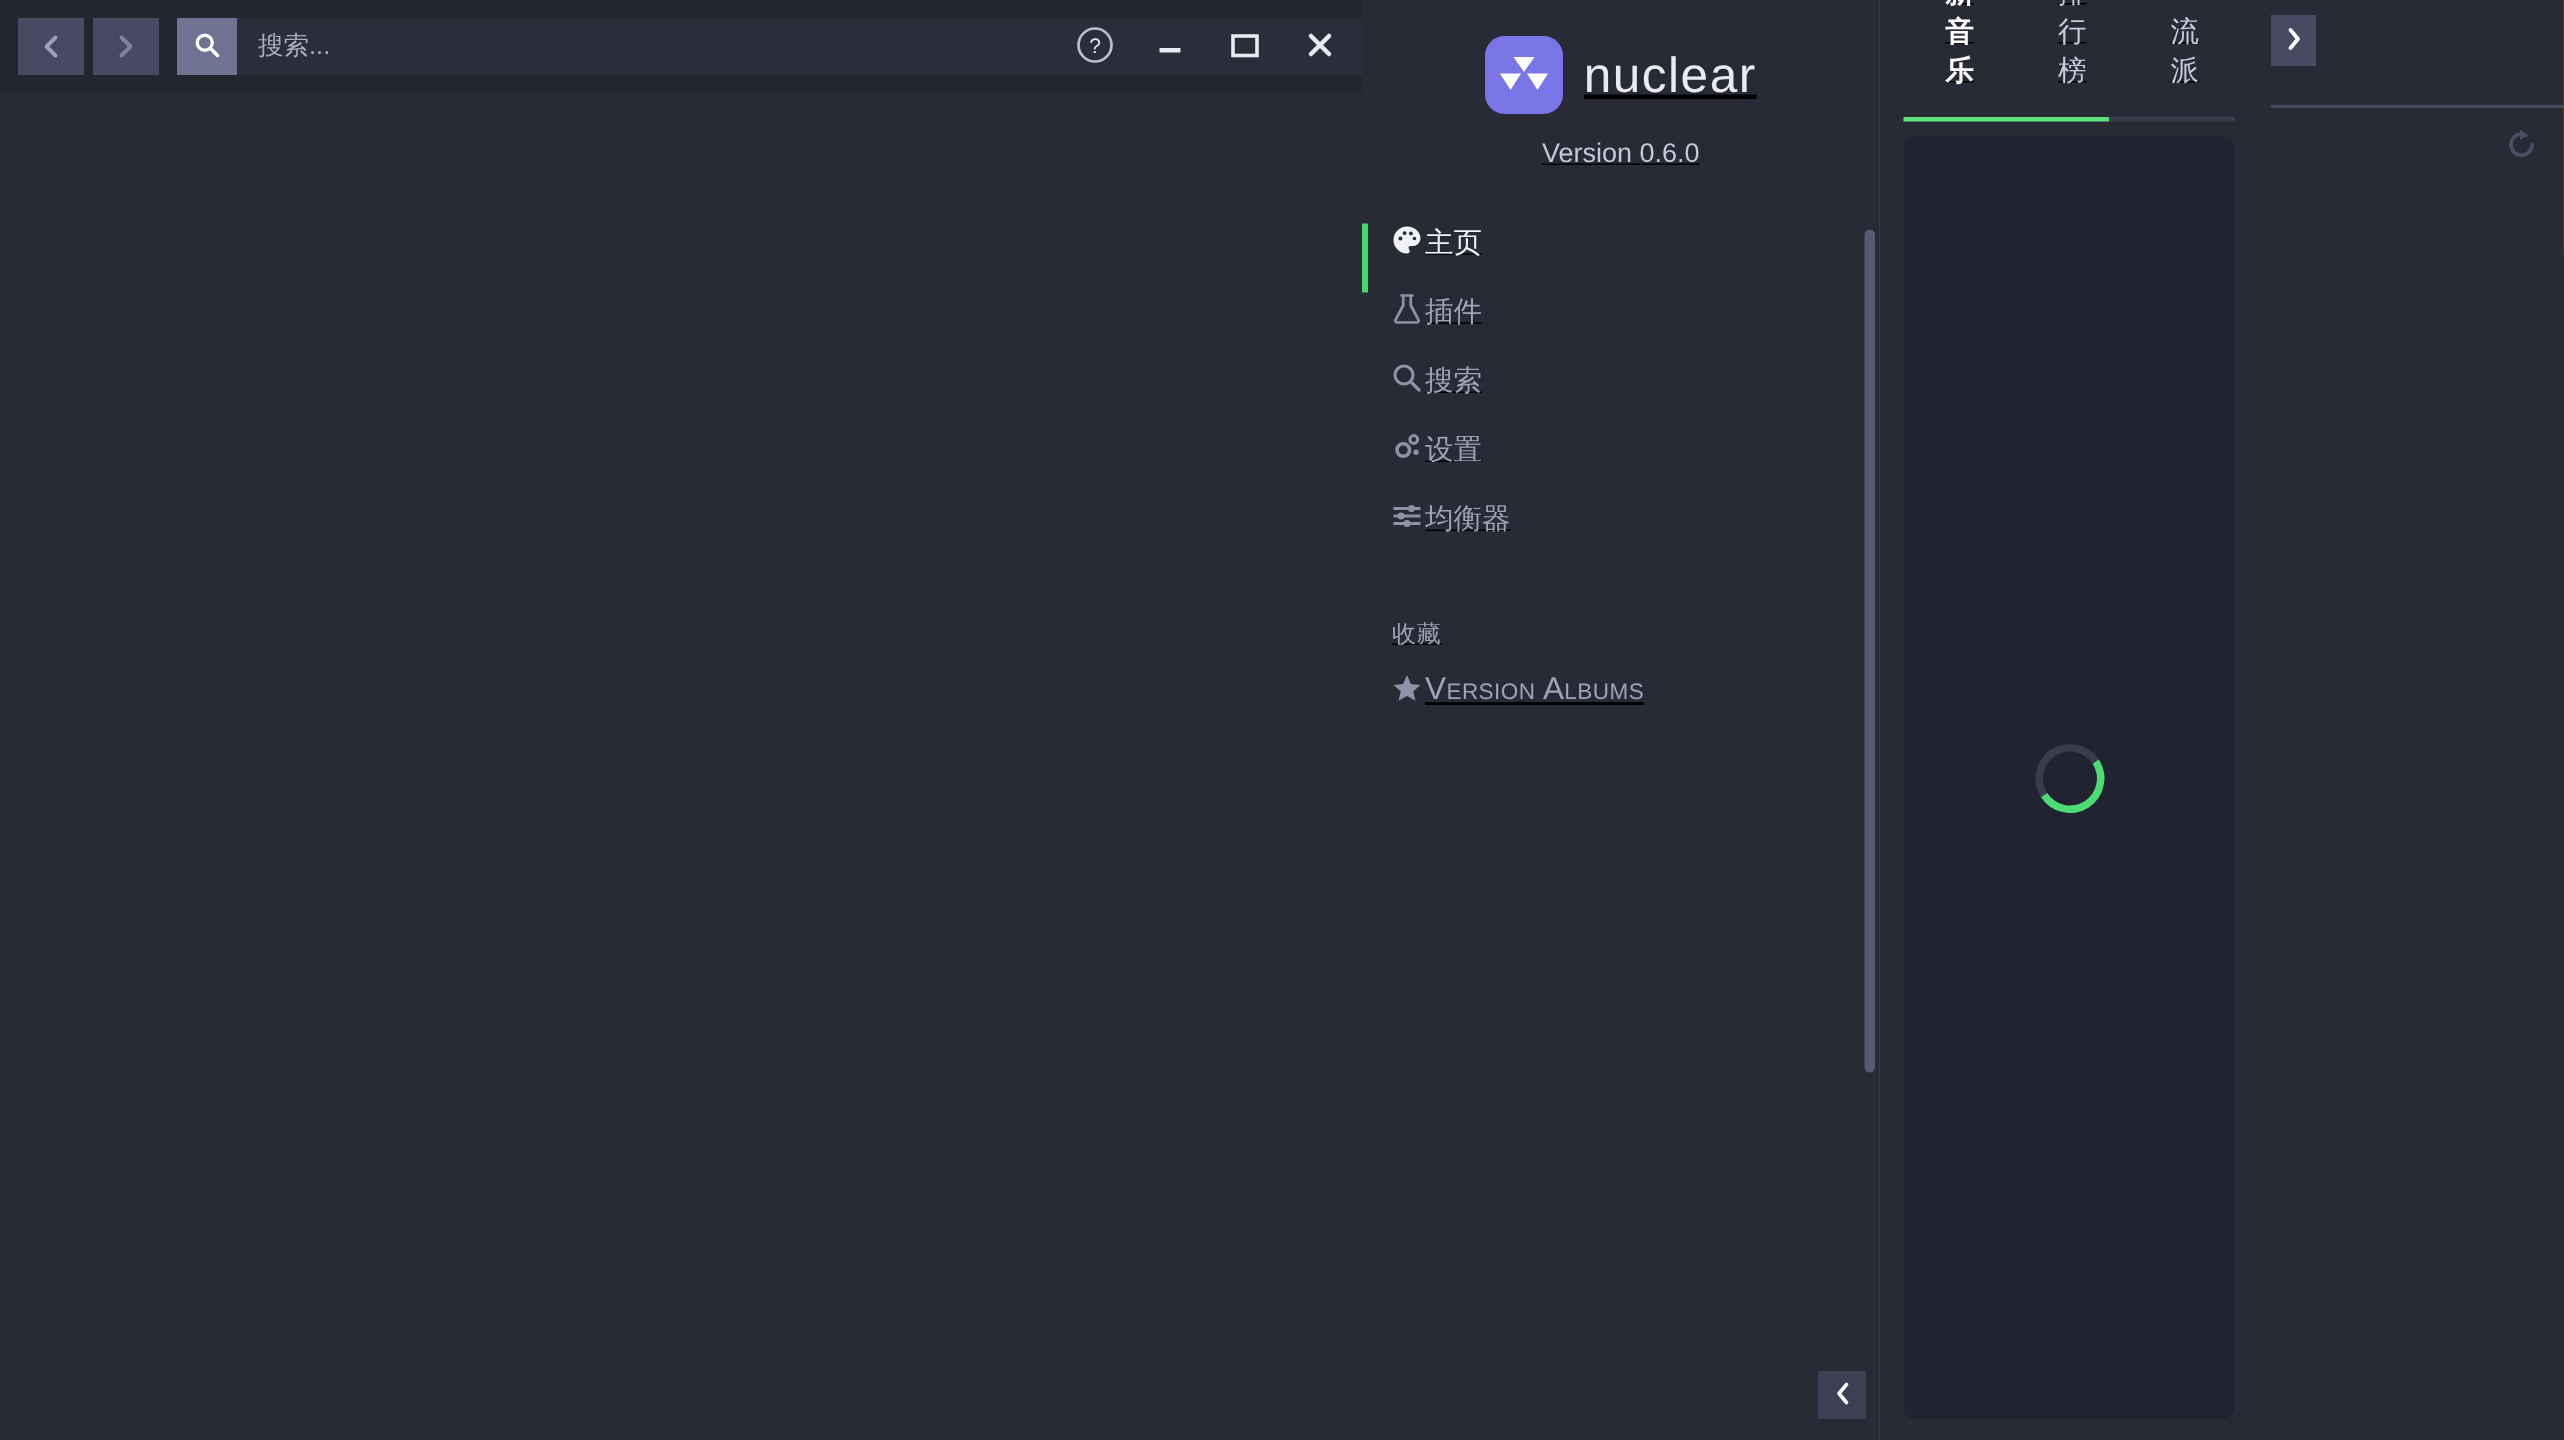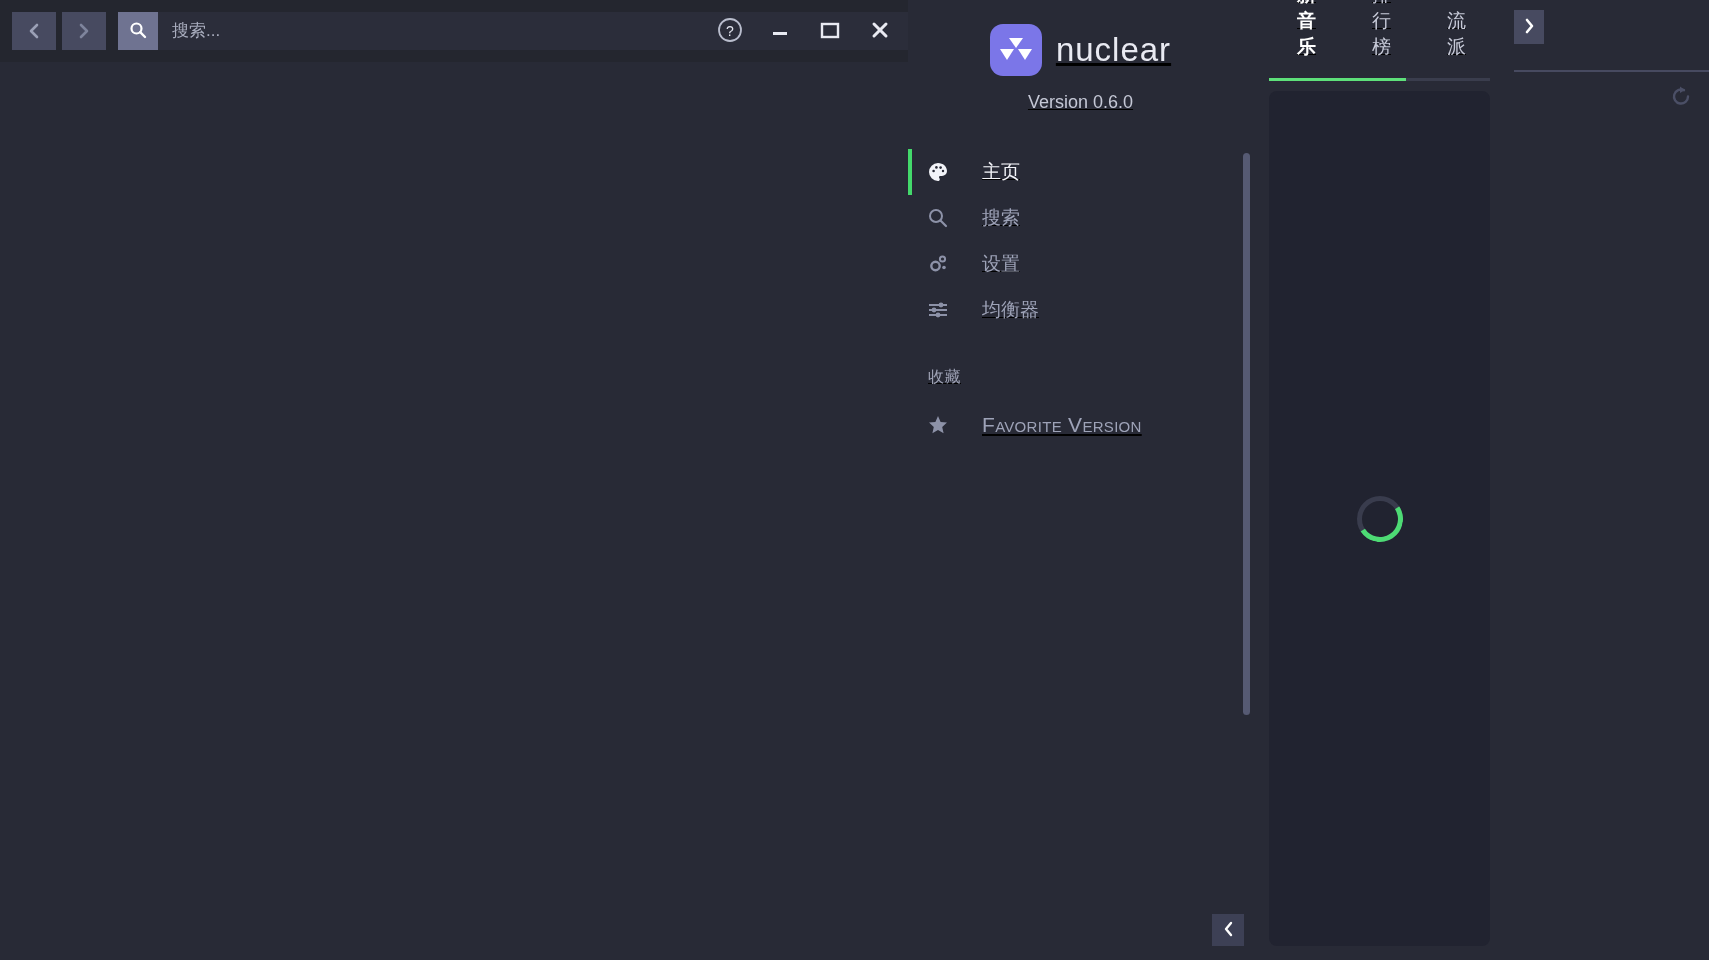--- a/index.html
+++ b/index.html
@@ -60,22 +60,22 @@
   .wordmark { font-size: 33px; color: #e9eaf2; letter-spacing: 1px; font-weight: 400; }
   .version { margin-top: 16px; font-size: 18px; color: #c5c8d6; }
 
   .nav-scroll { flex: 1 1 auto; overflow: hidden; position: relative; padding-top: 36px; }
   .section-label {
     font-size: 17px; color: #9ea2b5; letter-spacing: 1.6px;
     padding: 0 0 14px 20px;
   }
   .section-label.cn { letter-spacing: 0.5px; font-size: 16px; }
   .nav-item {
-    display: flex; align-items: center; height: 46px; padding-left: 18px;
-    cursor: pointer; position: relative; gap: 32px;
+    display: flex; align-items: flex-start; height: 46px; padding-left: 18px;
+    cursor: pointer; position: relative; gap: 0;
   }
   .nav-item .ico { width: 24px; display: flex; align-items: center; justify-content: center; color: #8d92a8; }
   .nav-item .lbl { font-size: 19px; color: #9ea3b8; }
   .nav-item.active::before {
     content: ""; position: absolute; left: 0; top: 0; bottom: 0; width: 4px; background: #43d96b;
   }
   .nav-item.active .ico { color: #f2f3f8; }
   .nav-item.active .lbl { color: #f2f3f8; }
   .nav-item.smallcaps .lbl {
     font-variant: small-caps; font-size: 21px; letter-spacing: 0.3px;
@@ -254,20 +254,29 @@
                 <circle cx="9.4" cy="6.4" r="1.3" fill="#282a36"></circle>
                 <circle cx="13.6" cy="6.6" r="1.3" fill="#282a36"></circle>
                 <circle cx="16" cy="10" r="1.2" fill="#282a36"></circle>
               </svg>
           </span>
           <span class="lbl">主页</span>
         </div>
 
 
 
+        <div class="nav-item">
+          <span class="ico">
+            <svg width="22" height="22" viewBox="0 0 22 22">
+                <path d="M8.5 2v6.5L3.5 18a1.2 1.2 0 001 2h13a1.2 1.2 0 001-2l-5-9.5V2" stroke="currentColor" stroke-width="1.8" fill="none" stroke-linejoin="round"></path>
+                <line x1="7.4" y1="2" x2="14.6" y2="2" stroke="currentColor" stroke-width="1.8" stroke-linecap="round"></line>
+              </svg>
+          </span>
+          <span class="lbl">插件</span>
+        </div>
 
         <div class="nav-item">
           <span class="ico">
             <svg width="22" height="22" viewBox="0 0 22 22">
                 <circle cx="9" cy="9" r="6" fill="none" stroke="currentColor" stroke-width="2"></circle>
                 <line x1="13.5" y1="13.5" x2="19" y2="19" stroke="currentColor" stroke-width="2.2" stroke-linecap="round"></line>
               </svg>
           </span>
           <span class="lbl">搜索</span>
         </div>
@@ -300,21 +309,21 @@
         <div class="gap"></div>
 
         <div class="section-label cn">收藏</div>
 
         <div class="nav-item smallcaps">
           <span class="ico">
             <svg width="22" height="22" viewBox="0 0 22 22">
                 <polygon points="11,2 13.6,8 20,8.6 15.2,12.9 16.6,19.2 11,16 5.4,19.2 6.8,12.9 2,8.6 8.4,8" fill="currentColor"></polygon>
               </svg>
           </span>
-          <span class="lbl">Favorite Version</span>
+          <span class="lbl">Version Albums</span>
         </div>
 
 
         <div class="sb-scrollbar"></div>
       </div>
 
       <button class="collapse-btn">
         <span>
           <svg width="13" height="16" viewBox="0 0 13 16">
               <polyline points="9,2 4,8 9,14" fill="none" stroke="#ffffff" stroke-width="2.4" stroke-linecap="round" stroke-linejoin="round"></polyline>

